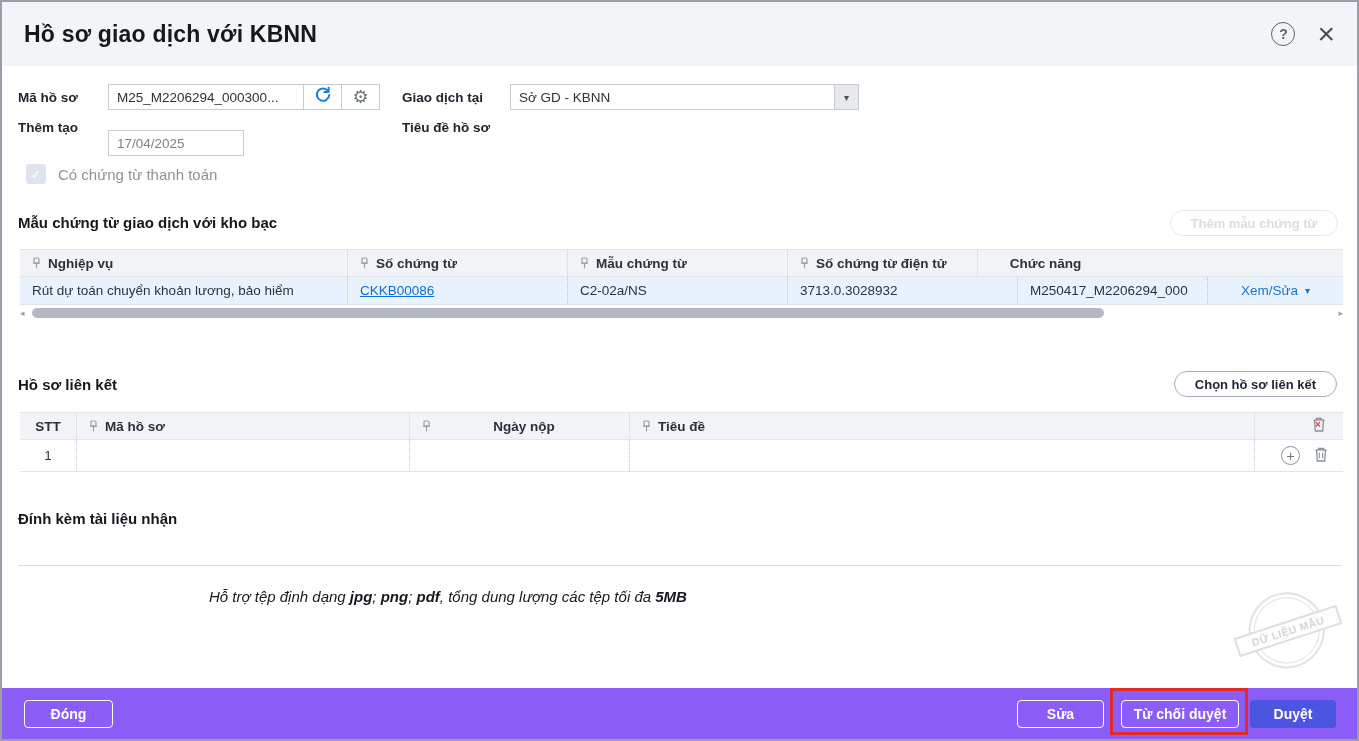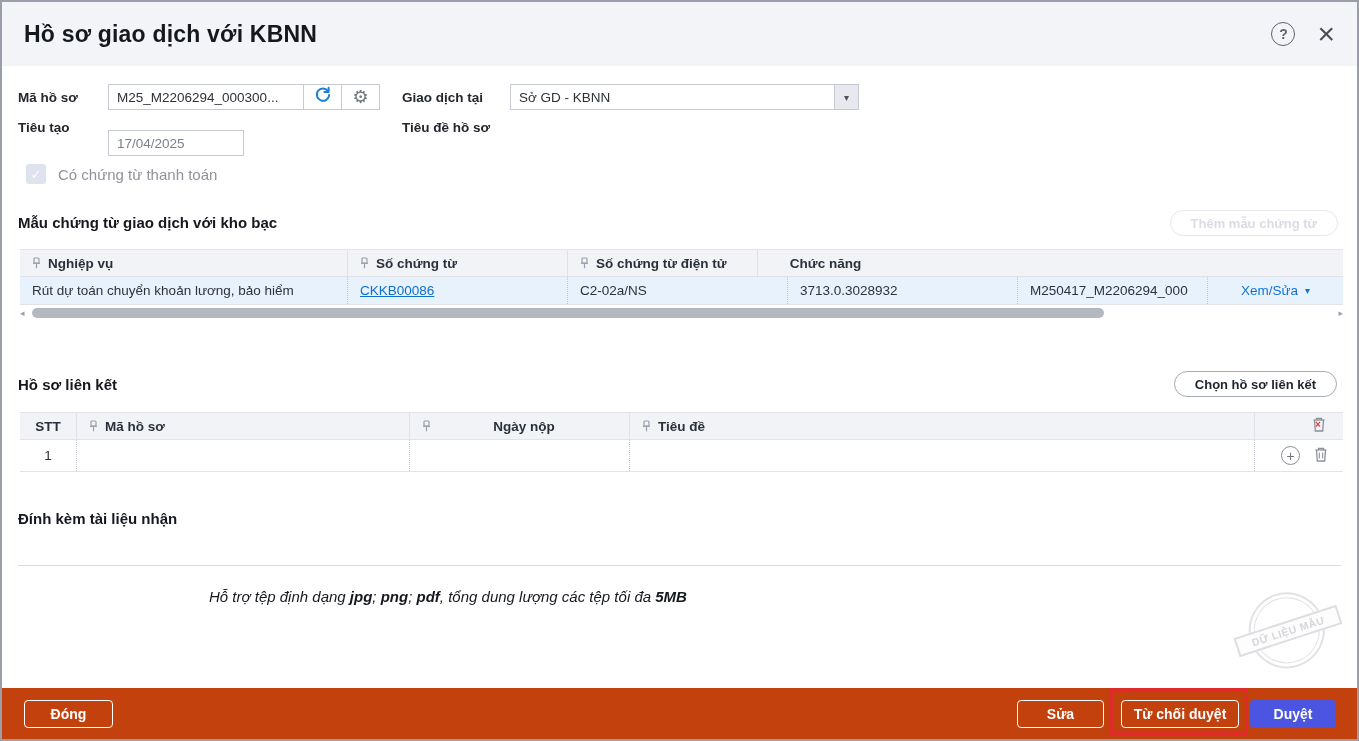--- a/index.html
+++ b/index.html
@@ -106,21 +106,21 @@
   .stamp .ring2{
     position:absolute; left:16px; top:7px; width:66px; height:66px; border-radius:50%;
     border:1px solid #dcdde0;
   }
   .stamp .band{
     position:absolute; left:-4px; top:31px; width:108px; height:20px; background:#fdfdfd;
     border:2px solid #d8d9dc; display:flex; align-items:center; justify-content:center;
     font-size:10.5px; font-weight:bold; color:#cdcfd3; letter-spacing:.5px; white-space:nowrap;
   }
   
-  .footer{ position:absolute; left:0; right:0; bottom:0; height:51px; background:#c2410c; }
+  .footer{ position:absolute; left:0; right:0; bottom:0; height:51px; background:#8b5cf6; }
   .fbtn{
     position:absolute; top:12px; height:28px; border-radius:4px; font-size:14px; font-weight:bold;
     color:#fff; background:transparent; border:1.5px solid #fff;
     display:flex; align-items:center; justify-content:center; cursor:pointer;
   }
   .fbtn.primary{ background:#4b55e2; border:none; }
   .annot{
     position:absolute; left:1108px; top:0px; width:138px; height:47px;
     border:3px solid #e02b2b; pointer-events:none;
   }
@@ -152,21 +152,21 @@
     <span style="font-family:'DejaVu Sans',sans-serif; font-size:18px; color:#6f747e; line-height:18px;">⚙</span>
   </div>
   <div class="lbl" style="left:400px; top:88px;">Giao dịch tại</div>
   <div class="select" style="left:508px; top:82px; width:349px;">
     <span class="sel-val">Sở GD - KBNN</span>
     <span class="caret-box">
         <span>▾</span>
       </span>
   </div>
 
-  <div class="lbl" style="left:16px; top:118px;">Tiêu tạo</div>
+  <div class="lbl" style="left:16px; top:118px;">Thêm tạo</div>
   <div class="inp dis" style="left:106px; top:112px; width:136px;">17/04/2025</div>
   <div class="lbl" style="left:400px; top:118px;">Tiêu đề hồ sơ</div>
 
   <div class="chk-row">
     <div class="chk">
         <span>✓</span>
       </div>
     <div class="chk-lbl">Có chứng từ thanh toán</div>
   </div>
 
@@ -187,20 +187,30 @@
         </div>
       <div class="th c2">
           <span class="pin">
             <svg width="9" height="13" viewBox="0 0 9 13">
               <rect x="2" y="1" width="5" height="5" rx="1" fill="none" stroke="#9aa0ab" stroke-width="1.2"></rect>
               <path d="M1 6.3h7" stroke="#9aa0ab" stroke-width="1.2"></path>
               <path d="M4.5 6.3v5" stroke="#9aa0ab" stroke-width="1.2"></path>
             </svg>
           </span>
           <span>Số chứng từ</span>
+        </div>
+      <div class="th c3">
+          <span class="pin">
+            <svg width="9" height="13" viewBox="0 0 9 13">
+              <rect x="2" y="1" width="5" height="5" rx="1" fill="none" stroke="#9aa0ab" stroke-width="1.2"></rect>
+              <path d="M1 6.3h7" stroke="#9aa0ab" stroke-width="1.2"></path>
+              <path d="M4.5 6.3v5" stroke="#9aa0ab" stroke-width="1.2"></path>
+            </svg>
+          </span>
+          <span>Mẫu chứng từ</span>
         </div>
       <div class="th c5">
           <span class="pin">
             <svg width="9" height="13" viewBox="0 0 9 13">
               <rect x="2" y="1" width="5" height="5" rx="1" fill="none" stroke="#9aa0ab" stroke-width="1.2"></rect>
               <path d="M1 6.3h7" stroke="#9aa0ab" stroke-width="1.2"></path>
               <path d="M4.5 6.3v5" stroke="#9aa0ab" stroke-width="1.2"></path>
             </svg>
           </span>
           <span>Số chứng từ điện tử</span>

